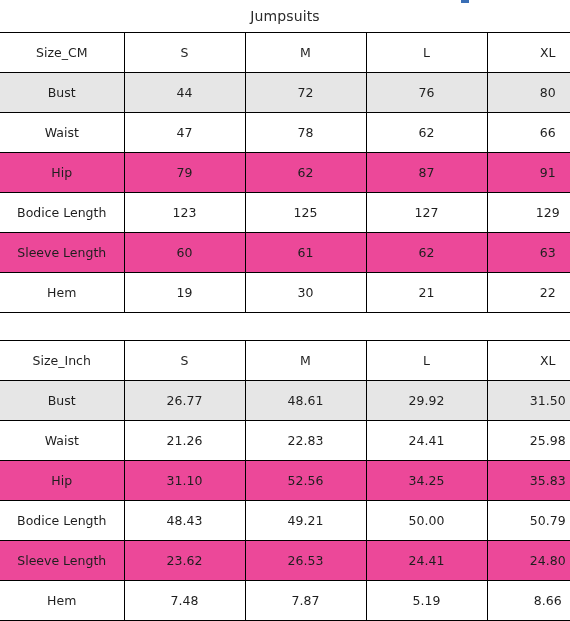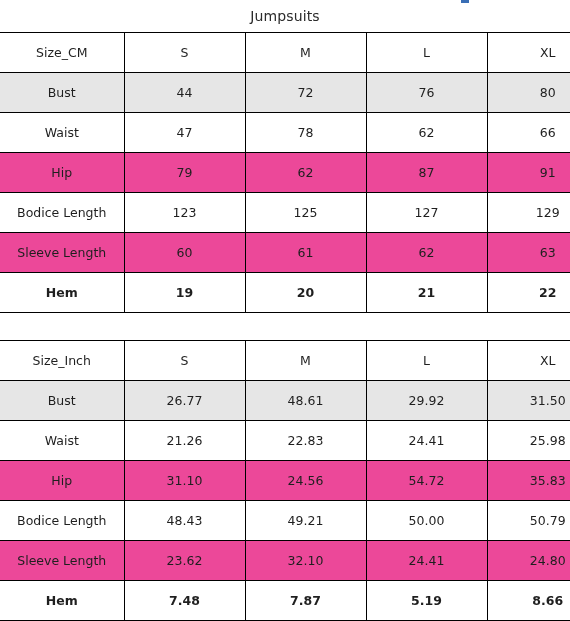--- a/index.html
+++ b/index.html
@@ -63,21 +63,20 @@
     vertical-align: middle;
     font-size: 12.5px;
     line-height: 15px;
     color: #1f1f1f;
     padding: 0 2px;
     white-space: nowrap;
     overflow: hidden;
   }
   table.size-table tr:last-child td {
     border-bottom: none;
-    font-weight: bold;
   }
   table.size-table td:last-child {
     border-right: none;
   }
 
   
   tr.shade-a td { background: #e6e6e6; }
   tr.shade-b td { background: #ec4899; }
   tr.shade-none td { background: #ffffff; }
 
@@ -141,21 +140,21 @@
       <tr class="shade-b">
         <td>Sleeve Length</td>
         <td>60</td>
         <td>61</td>
         <td>62</td>
         <td>63</td>
       </tr>
       <tr class="shade-none">
         <td>Hem</td>
         <td>19</td>
-        <td>20</td>
+        <td>30</td>
         <td>21</td>
         <td>22</td>
       </tr>
     </tbody>
   </table>
 
   <div class="table-gap"></div>
 
   <table class="size-table">
     <colgroup>
@@ -183,35 +182,35 @@
       <tr class="shade-none">
         <td>Waist</td>
         <td>21.26</td>
         <td>22.83</td>
         <td>24.41</td>
         <td>25.98</td>
       </tr>
       <tr class="shade-b">
         <td>Hip</td>
         <td>31.10</td>
-        <td>24.56</td>
-        <td>54.72</td>
+        <td>52.56</td>
+        <td>34.25</td>
         <td>35.83</td>
       </tr>
       <tr class="shade-none">
         <td>Bodice Length</td>
         <td>48.43</td>
         <td>49.21</td>
         <td>50.00</td>
         <td>50.79</td>
       </tr>
       <tr class="shade-b">
         <td>Sleeve Length</td>
         <td>23.62</td>
-        <td>32.10</td>
+        <td>26.53</td>
         <td>24.41</td>
         <td>24.80</td>
       </tr>
       <tr class="shade-none">
         <td>Hem</td>
         <td>7.48</td>
         <td>7.87</td>
         <td>5.19</td>
         <td>8.66</td>
       </tr>

